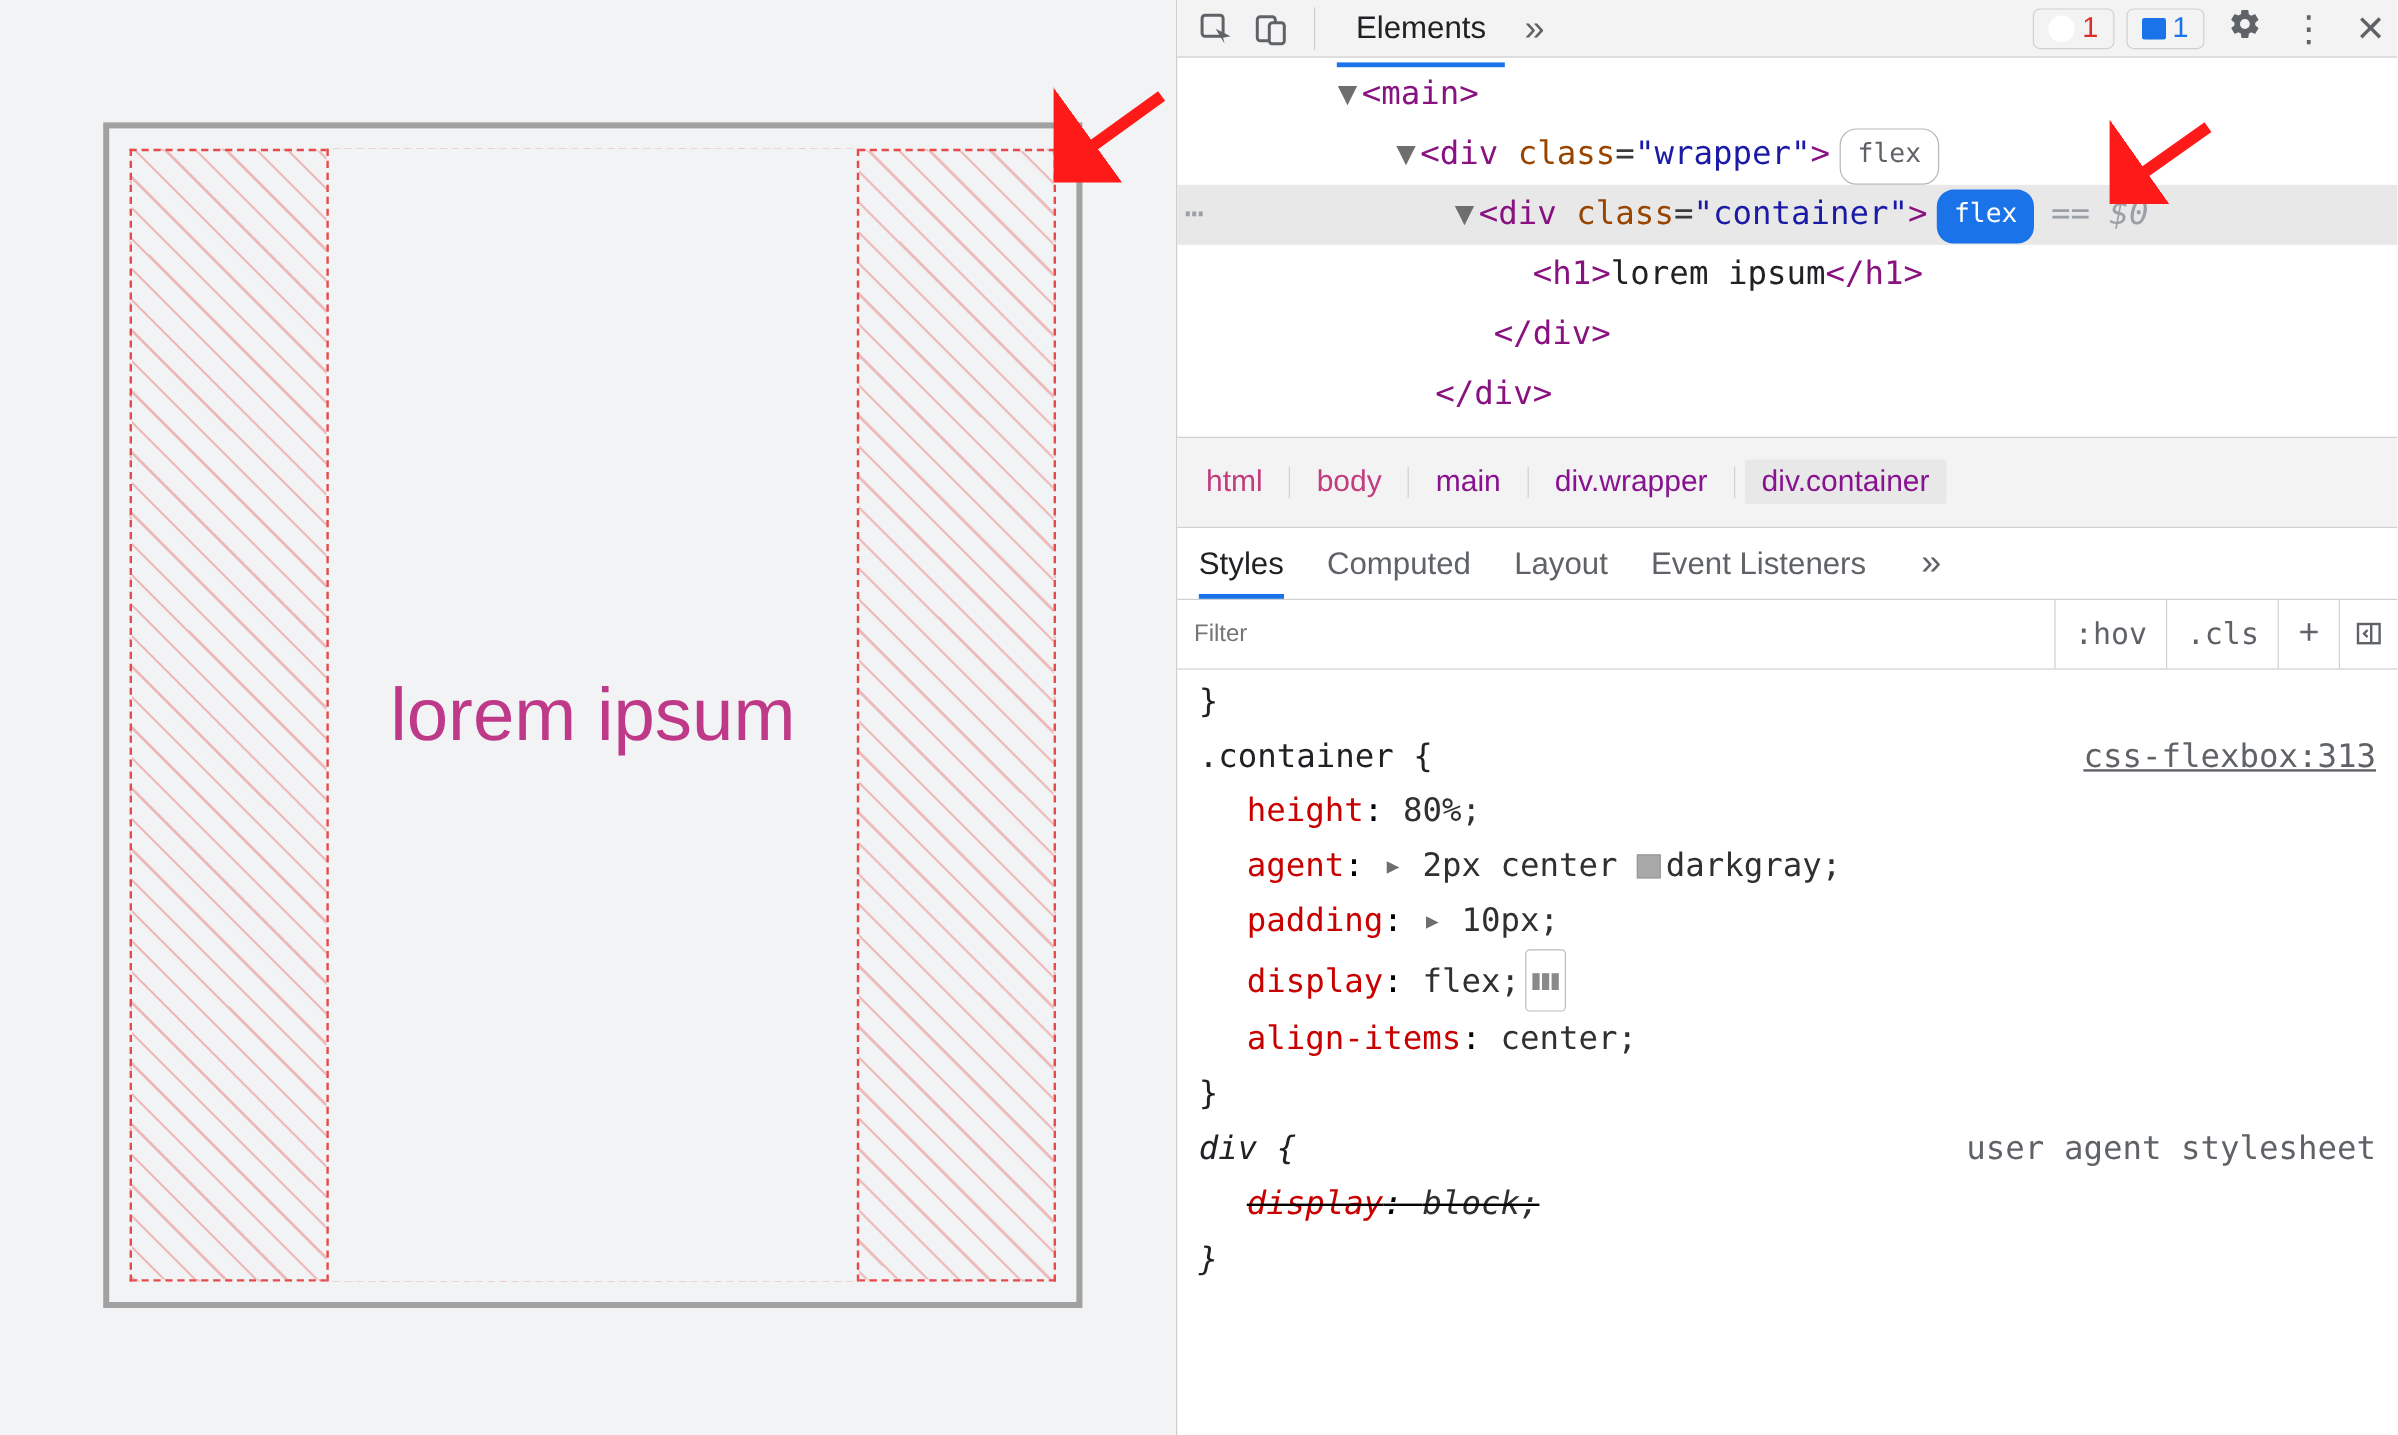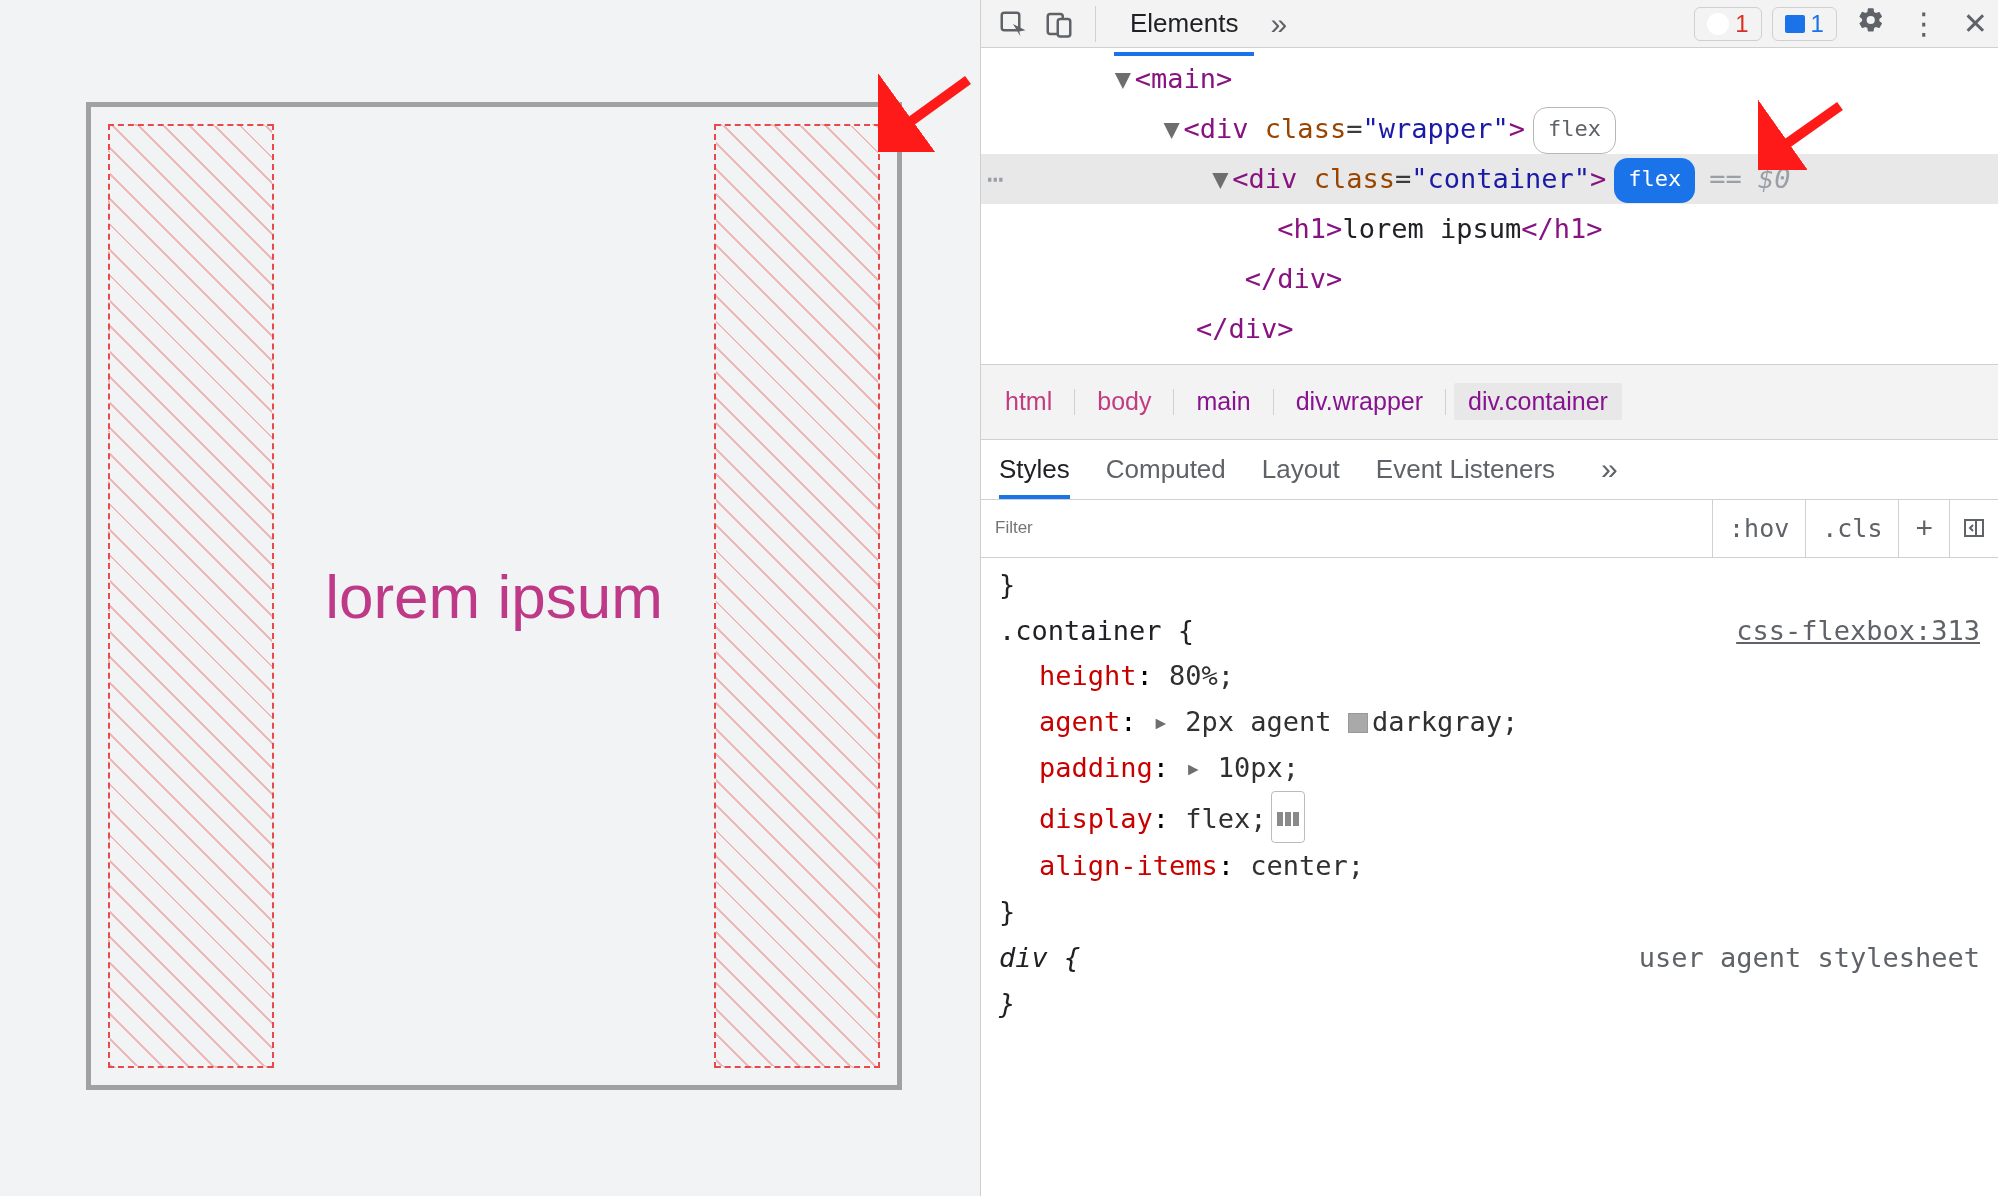--- a/index.html
+++ b/index.html
@@ -202,21 +202,21 @@
   .style-tabs .more { margin-left: 10px; font-size:30px;}
 
   
   .filter-row {
     display:flex; align-items:center; height:58px;
     border-bottom:1px solid #d0d0d0;
     font-size: 25px;
     color:#5f6368;
   }
   .filter-input {
-    flex:1; border:none; outline:none; font-size:17px; padding: 0 14px;
+    flex:1; border:none; outline:none; font-size:20px; padding: 0 14px;
     color:#5f6368; background:transparent;
     border-right: 1px solid #d0d0d0;
     height: 100%;
   }
   .filter-btn { padding: 0 16px; font-family: Menlo, monospace; border-right:1px solid #d0d0d0; height:100%; display:flex;align-items:center;}
   .filter-plus { padding: 0 16px; font-size:30px; border-right:1px solid #d0d0d0; height:100%; display:flex;align-items:center;}
   .filter-pane { padding: 0 12px; height:100%; display:flex;align-items:center;}
 
   
   .styles {
@@ -366,29 +366,30 @@
 
   <div class="styles">
     <div class="brace">}</div>
 
     <div class="rule">
       <div class="rule-head">
         <span class="sel">.container {</span>
         <span class="src">css-flexbox:313</span>
       </div>
       <div class="prop"><span class="pn">height</span>: <span class="pv">80%;</span></div>
-      <div class="prop"><span class="pn">agent</span>: <span class="tri-small">▸ </span><span class="pv">2px agent</span> <span class="swatch"></span><span class="pv">darkgray;</span></div>
+      <div class="prop"><span class="pn">agent</span>: <span class="tri-small">▸ </span><span class="pv">2px center</span> <span class="swatch"></span><span class="pv">darkgray;</span></div>
       <div class="prop"><span class="pn">padding</span>: <span class="tri-small">▸ </span><span class="pv">10px;</span></div>
       <div class="prop"><span class="pn">display</span>: <span class="pv">flex;</span><span class="flexicon"><span></span><span></span><span></span></span></div>
       <div class="prop"><span class="pn">align-items</span>: <span class="pv">center;</span></div>
       <div class="brace">}</div>
     </div>
 
     <div class="rule ua">
       <div class="rule-head">
         <span class="sel"><i>div {</i></span>
         <span class="src ua">user agent stylesheet</span>
       </div>
+      <div class="prop"><span class="strike"><span class="pn">display</span>: <span class="pv">block;</span></span></div>
       <div class="brace"><i>}</i></div>
     </div>
   </div>
 
 </div>
 
 </body></html>

